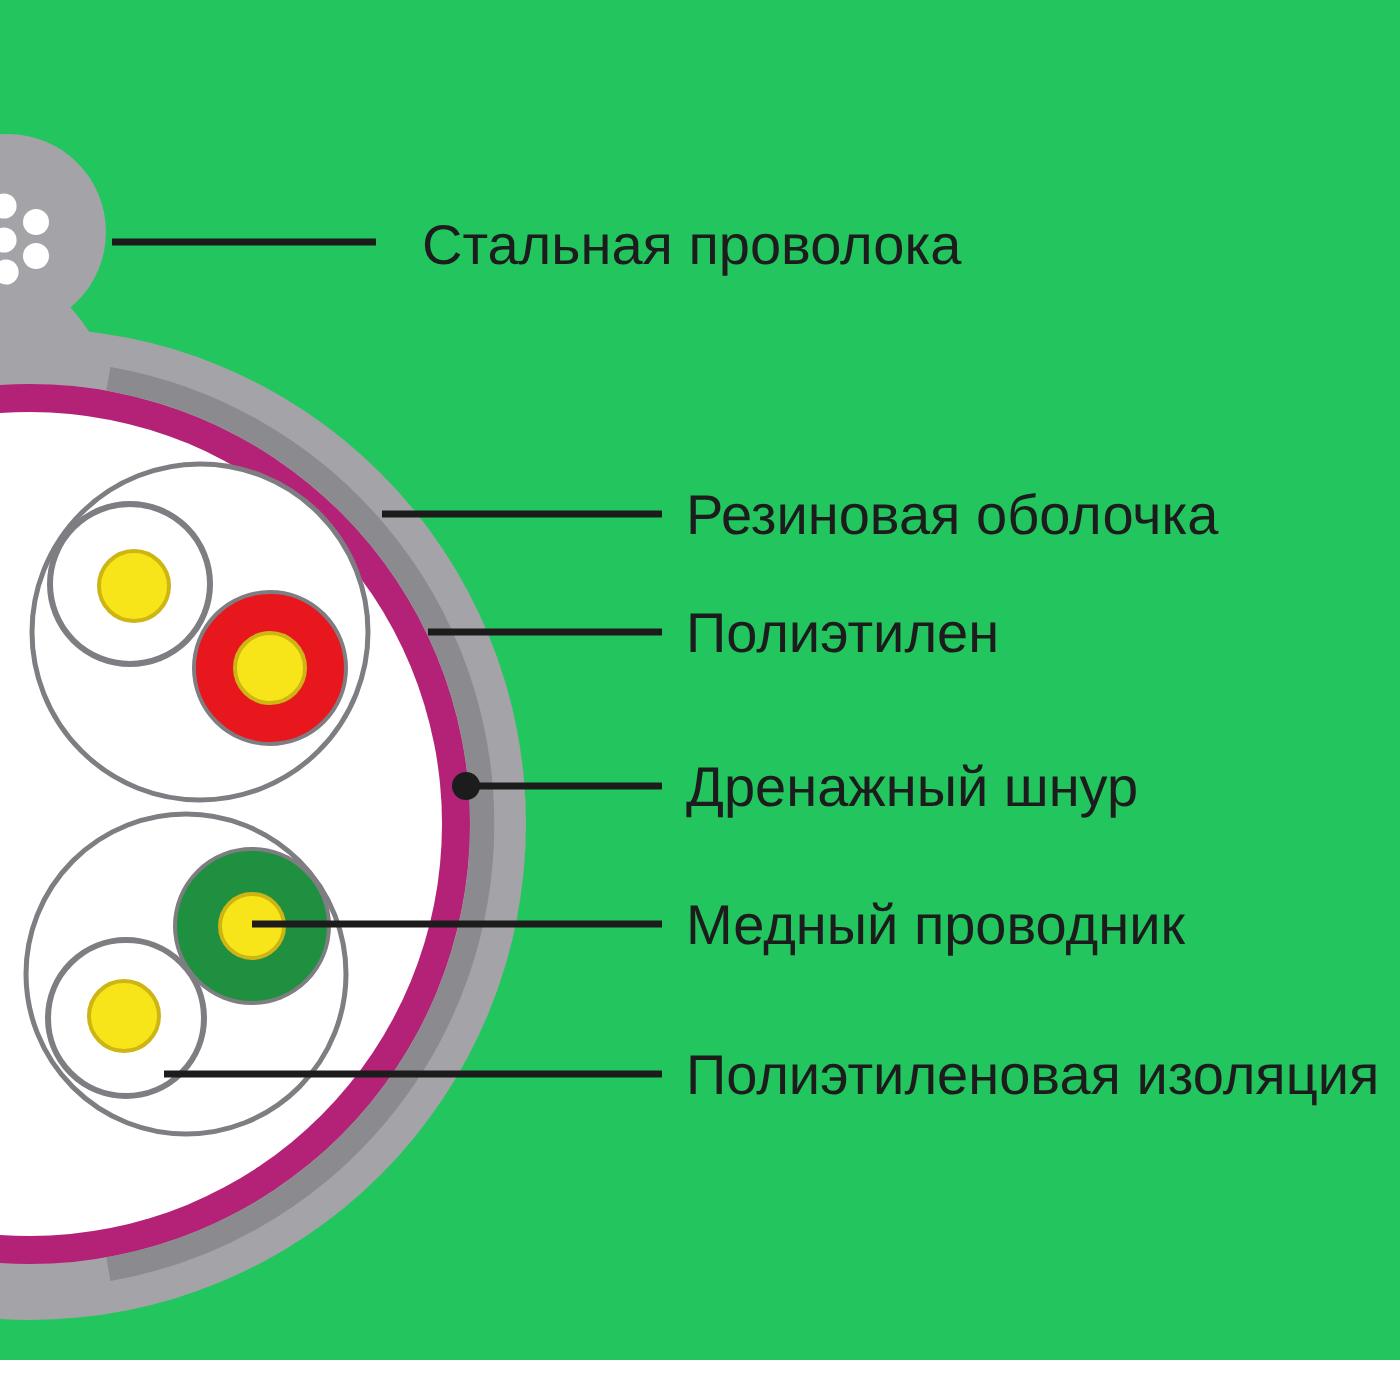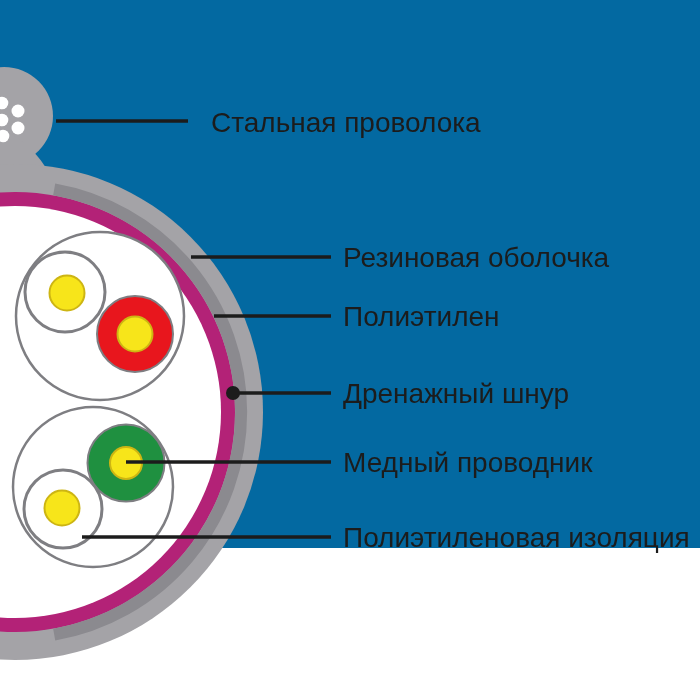--- a/index.html
+++ b/index.html
@@ -6,22 +6,22 @@
     margin: 0;
     padding: 0;
     background: #ffffff;
     width: 700px;
     height: 700px;
     overflow: hidden;
   }
   .stage {
     position: relative;
     width: 700px;
-    height: 548px;
-    background: #0369a1;
+    height: 680px;
+    background: #22c55e;
   }
   svg {
     display: block;
   }
   text.lbl {
     font-family: "Liberation Sans", sans-serif;
     font-size: 28px;
     fill: #1c1c1c;
   }
 </style>

